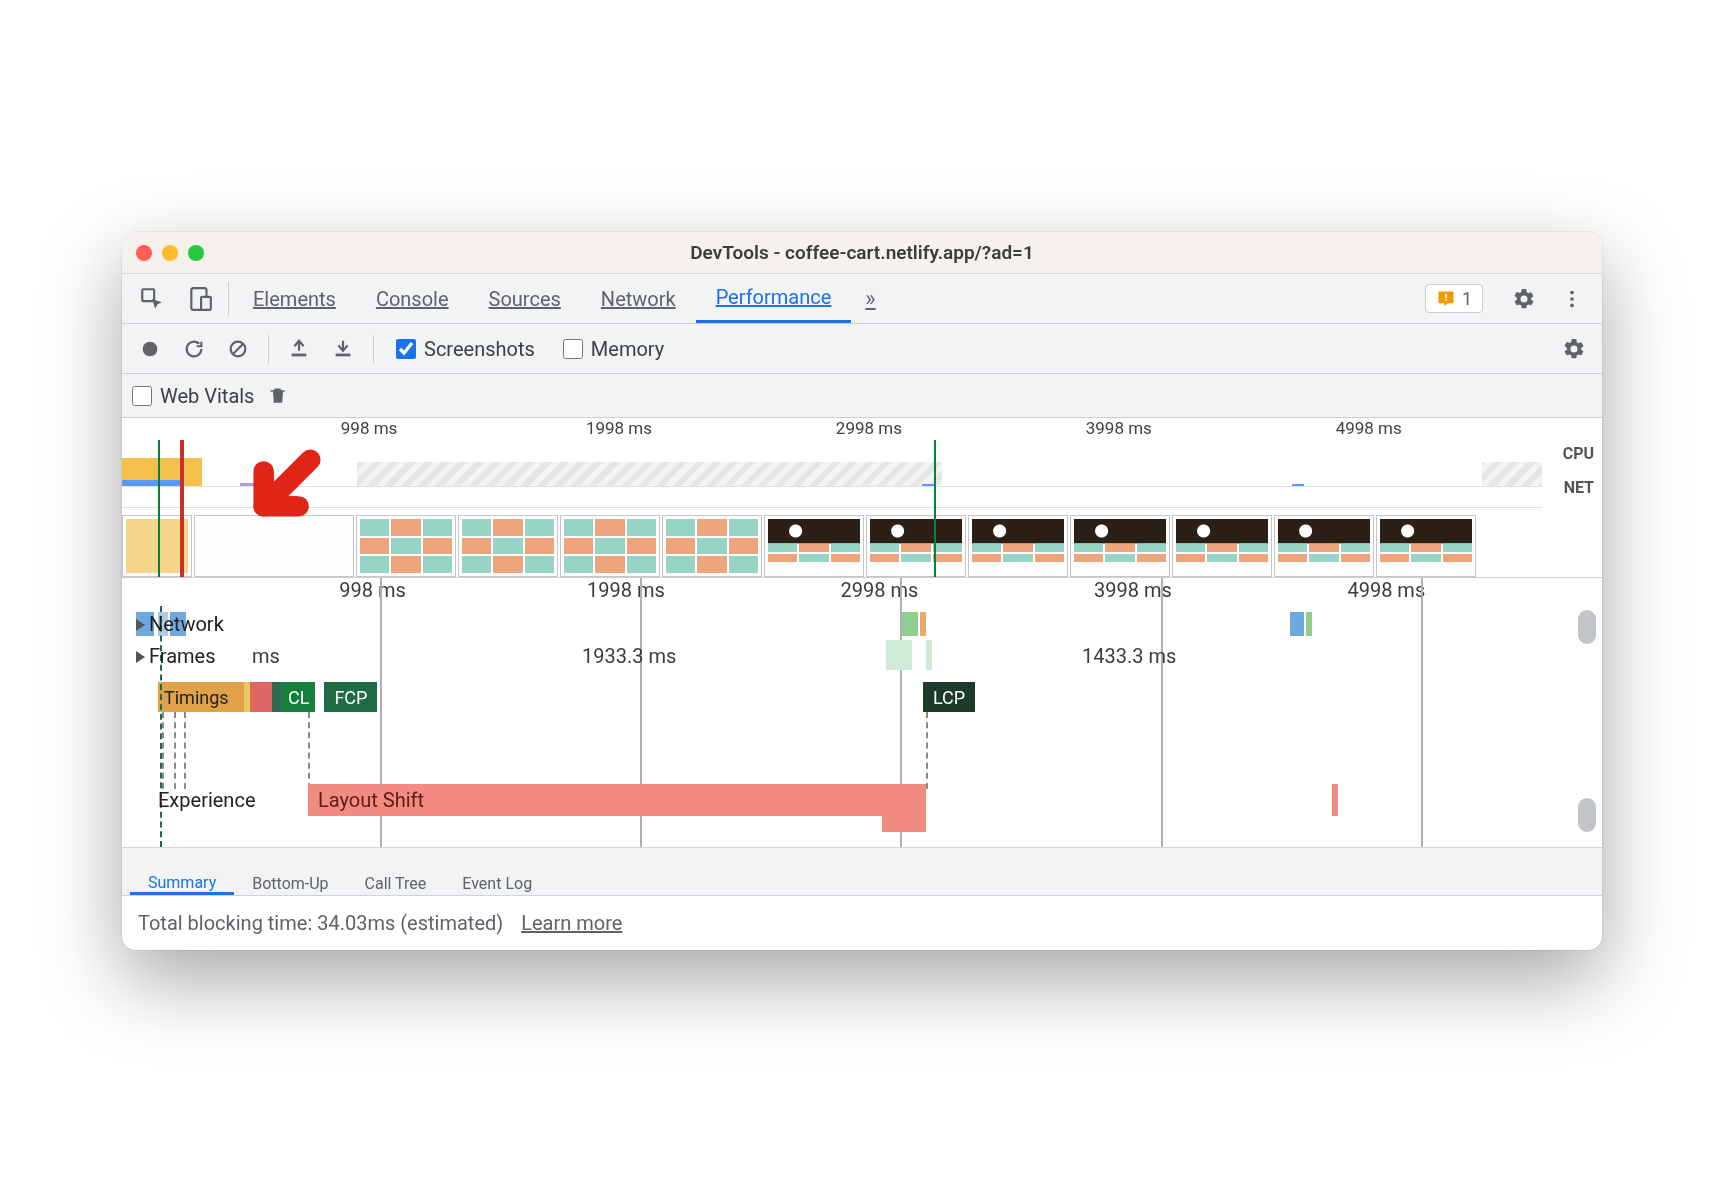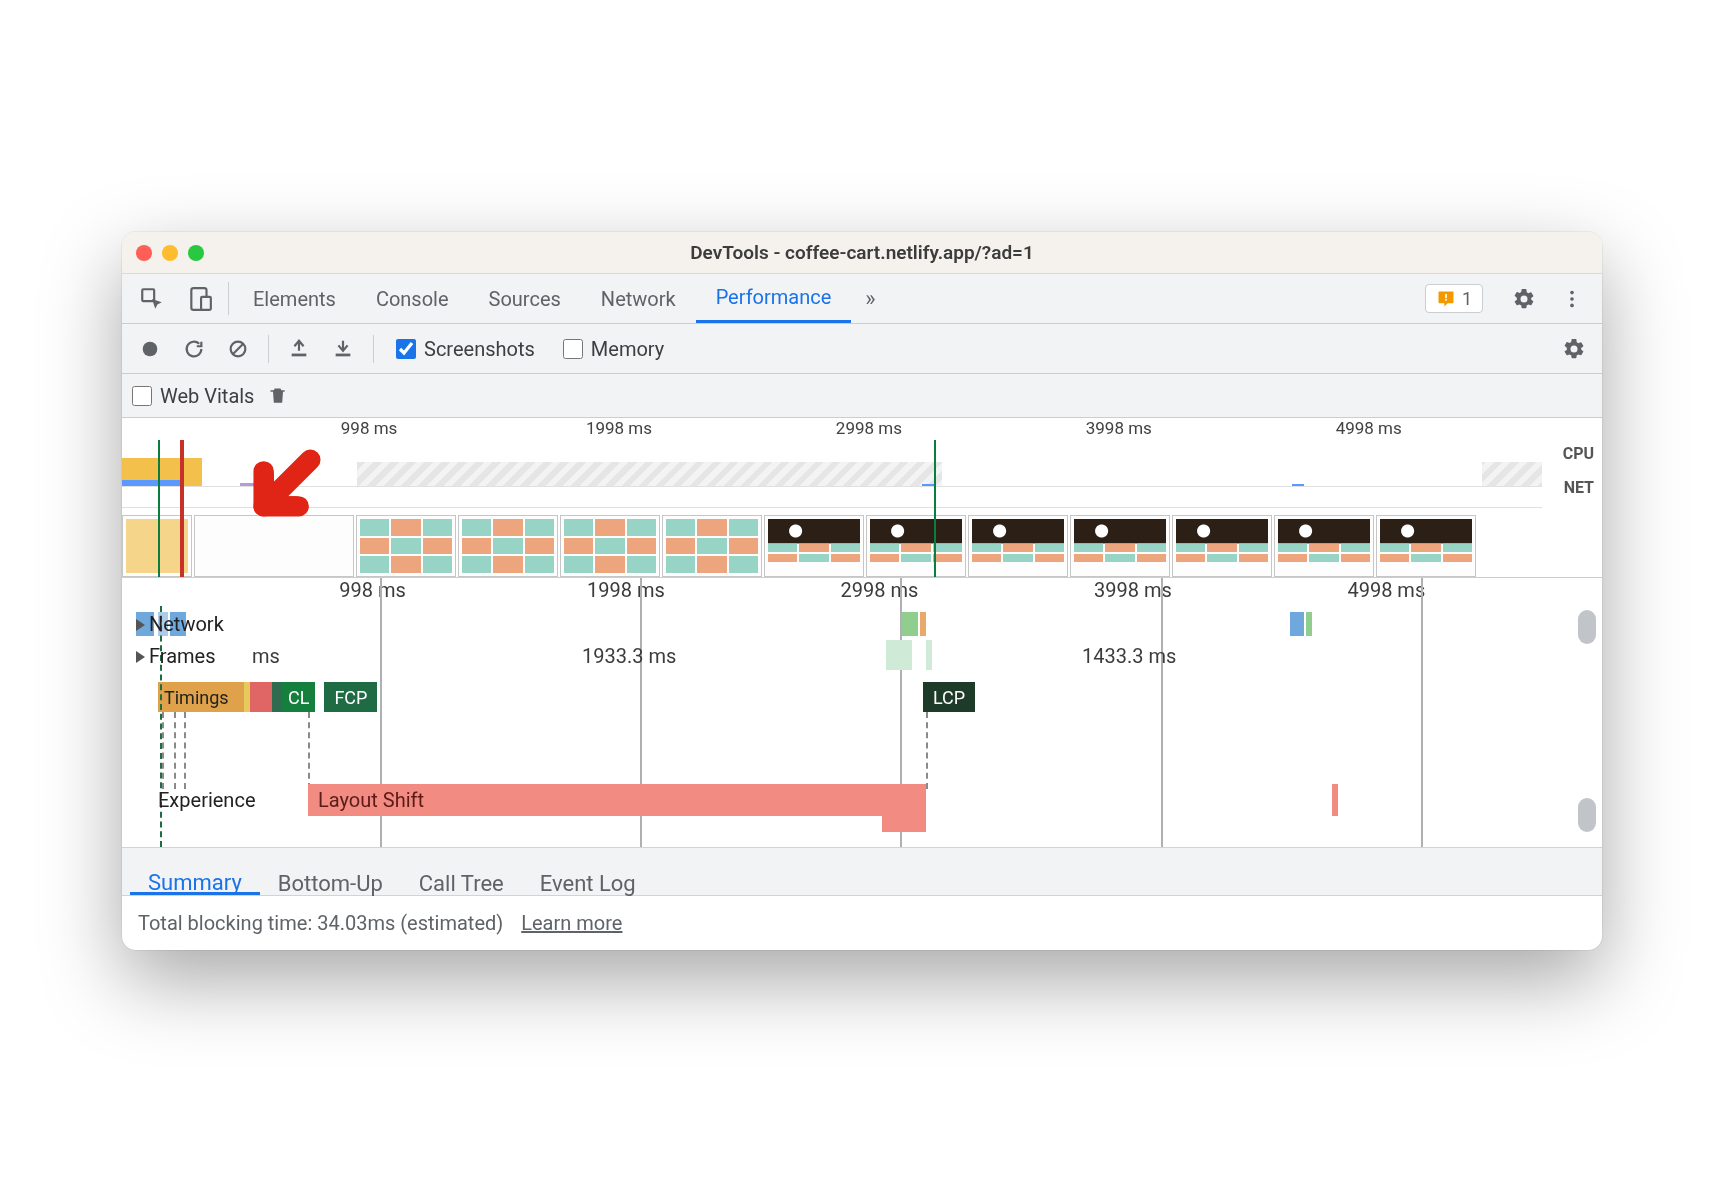--- a/index.html
+++ b/index.html
@@ -53,21 +53,21 @@
   .tabrow .iconbtn {
     width: 48px;
     display: flex; align-items: center; justify-content: center;
     color: #5f6368;
   }
   .tabrow .sep {
     width: 1px; background: #cacdd1; margin: 8px 4px;
   }
   .tab {
     display: flex; align-items: center; padding: 0 20px;
-    font-size: 20px; color: #5f6368; cursor: pointer;
+    font-size: 20px; color: #5f6368; cursor: pointer; text-decoration: underline;
   }
   .tab.active { color: #1a73e8; border-bottom: 3px solid #1a73e8; }
   .tab.more { padding: 0 14px; font-size: 22px; }
   .right-ctrls { margin-left: auto; display: flex; align-items: center; }
   .issues-badge {
     display: flex; align-items: center; gap: 6px;
     background: #fff; border: 1px solid #cacdd1; border-radius: 4px;
     padding: 3px 10px; font-size: 18px; color: #5f6368; margin-right: 8px;
   }
   .issues-badge svg { width: 20px; height: 20px; }
@@ -199,21 +199,21 @@
   .flame .vguide { position:absolute; top:0; bottom:0; width:2px; background:#aeb0b3; }
   .frames-times { position:absolute; top:66px; font-size:20px; color:#3c3c3c; }
   .net-marks { position:absolute; top:34px; height:24px; }
   .net-mark { position:absolute; height:24px; }
   .scroll-thumb { position:absolute; right:6px; width:18px; height:34px; background:#c1c4c8; border-radius:9px; }
   
   .bottom-tabs {
     height: 48px; background:#f1f3f4; border-bottom: 1px solid #d0d3d7;
     display: flex; align-items: stretch; padding: 0 8px;
   }
-  .btab { display:flex; align-items:center; padding:8px 18px; font-size:22px; color:#5f6368;margin-top:24px; }
+  .btab { display:flex; align-items:center; padding:8px 18px; font-size:16px; color:#5f6368;margin-top:24px; }
   .btab.active { color:#1a73e8; border-bottom:3px solid #1a73e8; }
   .summary-row {
     height: 54px; display:flex; align-items:center; padding:0 16px;
     font-size:20px; color:#5f6368; gap:18px;
   }
   .summary-row a { color:#5f6368; text-decoration: underline; }
   svg { display:block; }
 
   .ov-marker-blue { position:absolute; top:66px; height:8px; background:#5b99ff; }
   .flame-dashed-green { position:absolute; top:28px; bottom:0; border-left:2px dashed #1f6b44; }

